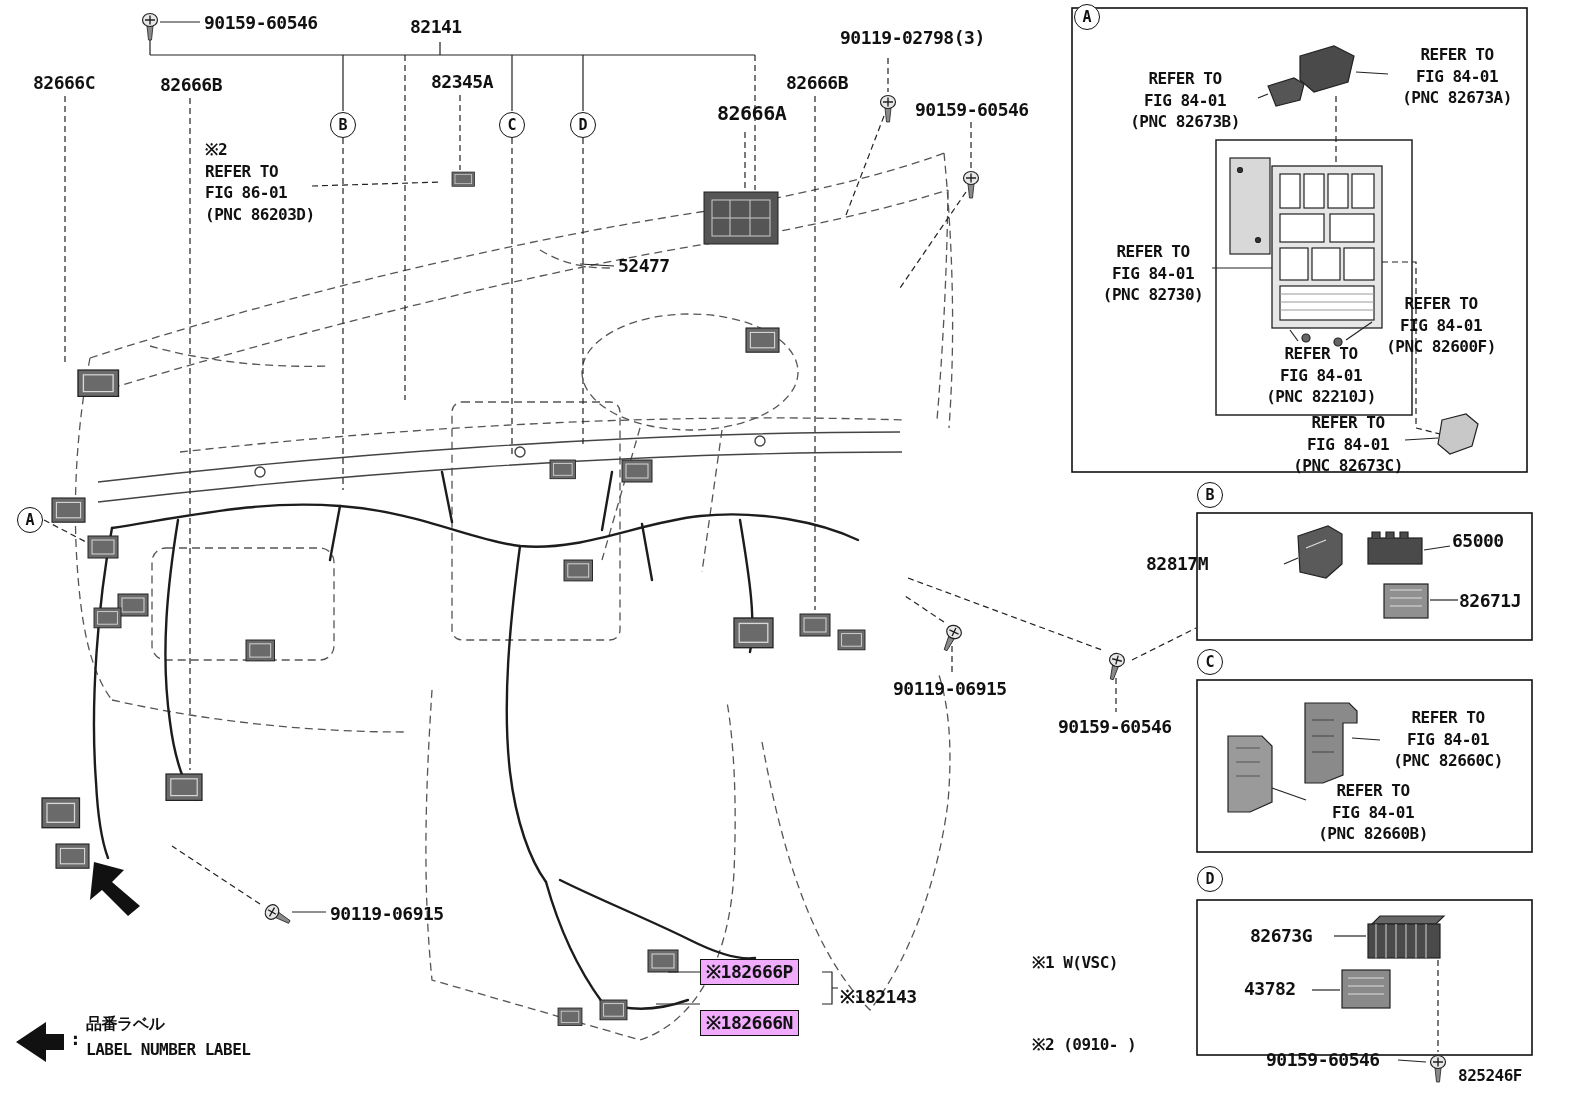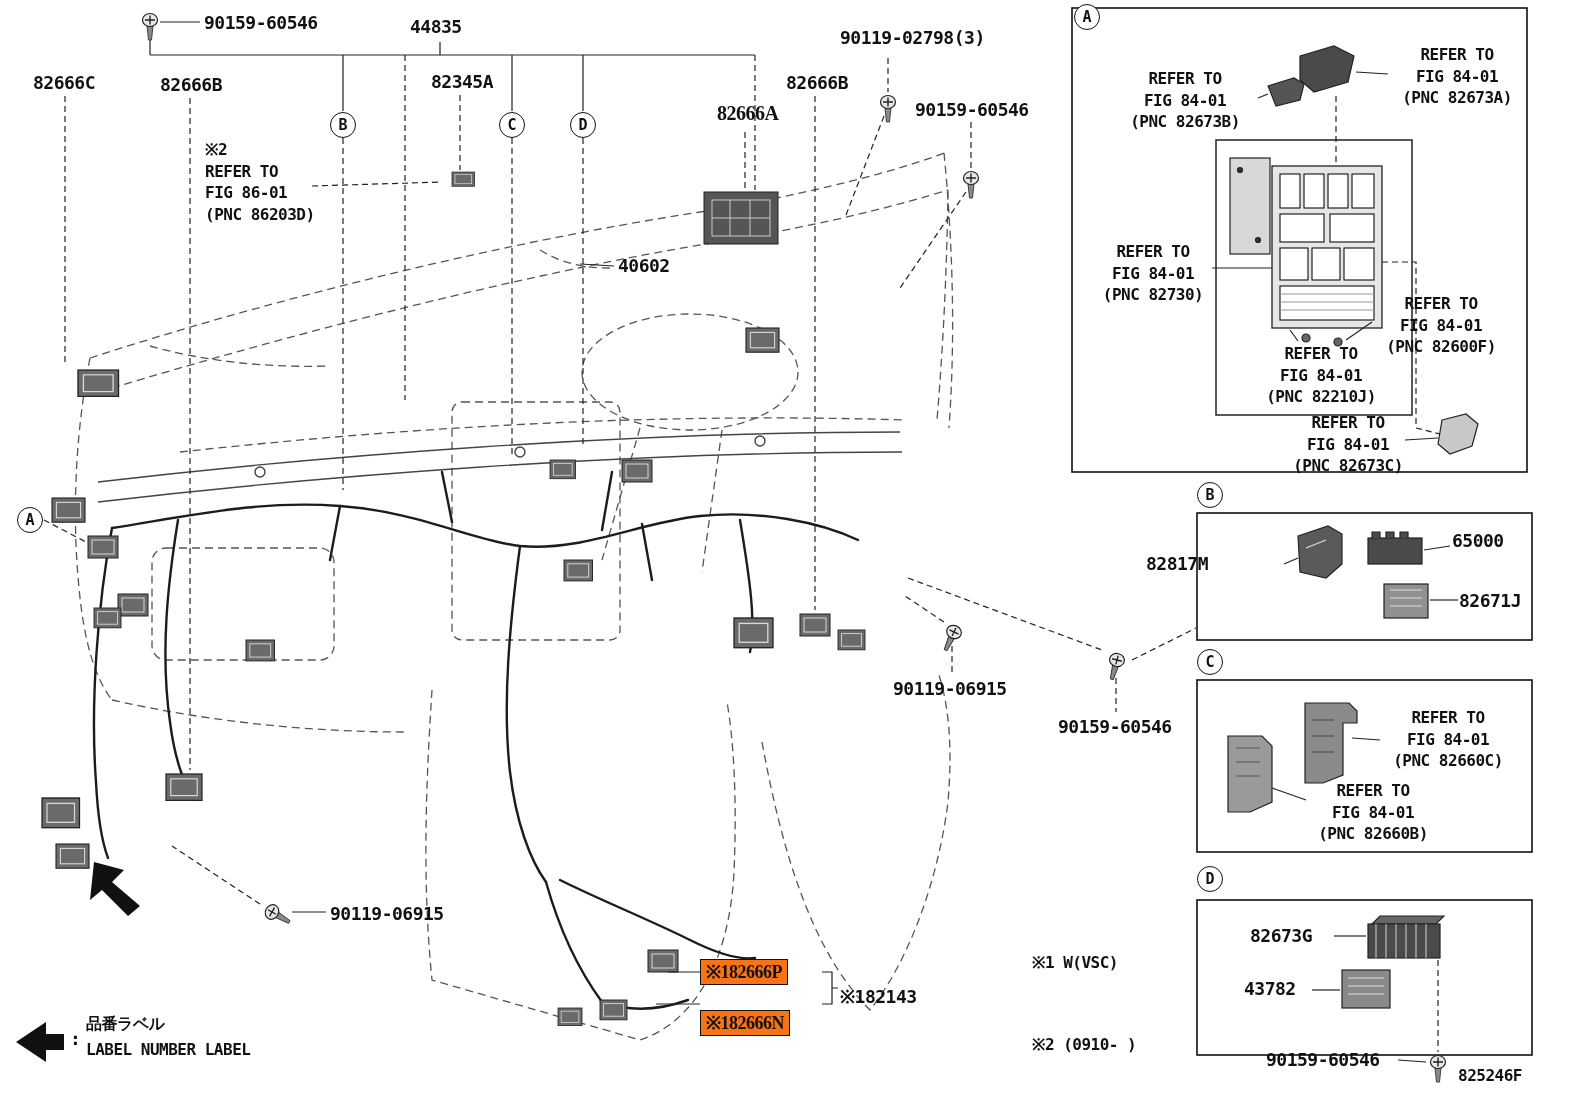--- a/index.html
+++ b/index.html
@@ -8,34 +8,34 @@
     width:1592px; height:1099px; position:relative; overflow:hidden;
     font-family:"DejaVu Sans Mono", "Liberation Mono", monospace;
     color:#111;
   }
   .stage { position:absolute; left:0; top:0; width:1592px; height:1099px; }
   svg.art { position:absolute; left:0; top:0; }
   .lbl {
     position:absolute; font-weight:bold; font-size:18px; line-height:1.25;
     white-space:pre-line; letter-spacing:-0.5px; color:#111;
   }
-  .lbl.big { font-size:20px;font-family:Liberation Serif, serif; }
+  .lbl.big { font-size:20px; }
   .lbl.sm  { font-size:16px;text-align:right; }
   .ref {
     position:absolute; font-weight:bold; font-size:16px; line-height:1.35;
     white-space:pre-line; letter-spacing:-0.5px; text-align:center; width:150px;
   }
   .ref.left { text-align:left; width:auto; }
   .circ {
     position:absolute; width:26px; height:26px; border:1.8px solid #111;
     border-radius:50%; background:#fff; display:flex; align-items:center;
     justify-content:center; font-weight:bold; font-size:15px;
   }
   .boxed {
-    border:1.7px solid #111; background:#f97316; padding:0 5px; line-height:1.35;font-family:Liberation Serif, serif;
+    border:1.7px solid #111; background:#f0abfc; padding:0 5px; line-height:1.35;
   }
 </style>
 </head>
 <body>
 
 <div class="stage">
 
   <svg class="art" width="1592" height="1099" viewBox="0 0 1592 1099">
     <defs>
       <g id="screw">
@@ -224,33 +224,33 @@
       <use href="#screw" transform="translate(1438,1062)"></use>
     </g>
   </svg>
 
   <div class="circ" style="left:17px;top:507px">A</div>
   <div class="circ" style="left:330px;top:112px">B</div>
   <div class="circ" style="left:499px;top:112px">C</div>
   <div class="circ" style="left:570px;top:112px">D</div>
 
   <div class="lbl" style="left:204px;top:12px">90159-60546</div>
-  <div class="lbl" style="left:410px;top:16px">44835</div>
+  <div class="lbl" style="left:410px;top:16px">82141</div>
   <div class="lbl" style="left:33px;top:72px">82666C</div>
   <div class="lbl" style="left:160px;top:74px">82666B</div>
   <div class="lbl" style="left:431px;top:71px">82345A</div>
   <div class="lbl" style="left:786px;top:72px">82666B</div>
   <div class="lbl big" style="left:717px;top:101px">82666A</div>
   <div class="lbl" style="left:840px;top:27px">90119-02798(3)</div>
   <div class="lbl" style="left:915px;top:99px">90159-60546</div>
   <div class="ref left" style="left:205px;top:139px">※2
 REFER TO
 FIG 86-01
 (PNC 86203D)</div>
-  <div class="lbl" style="left:618px;top:255px">40602</div>
+  <div class="lbl" style="left:618px;top:255px">52477</div>
   <div class="lbl" style="left:893px;top:678px">90119-06915</div>
   <div class="lbl" style="left:1058px;top:716px">90159-60546</div>
   <div class="lbl" style="left:330px;top:903px">90119-06915</div>
   <div class="lbl boxed" style="left:700px;top:959px">※182666P</div>
   <div class="lbl boxed" style="left:700px;top:1010px">※182666N</div>
   <div class="lbl" style="left:840px;top:986px">※182143</div>
 
   <div class="lbl" style="left:70px;top:1028px">:</div>
   <div class="lbl sm" style="left:86px;top:1014px">品番ラベル</div>
   <div class="lbl sm" style="left:86px;top:1040px">LABEL NUMBER LABEL</div>

